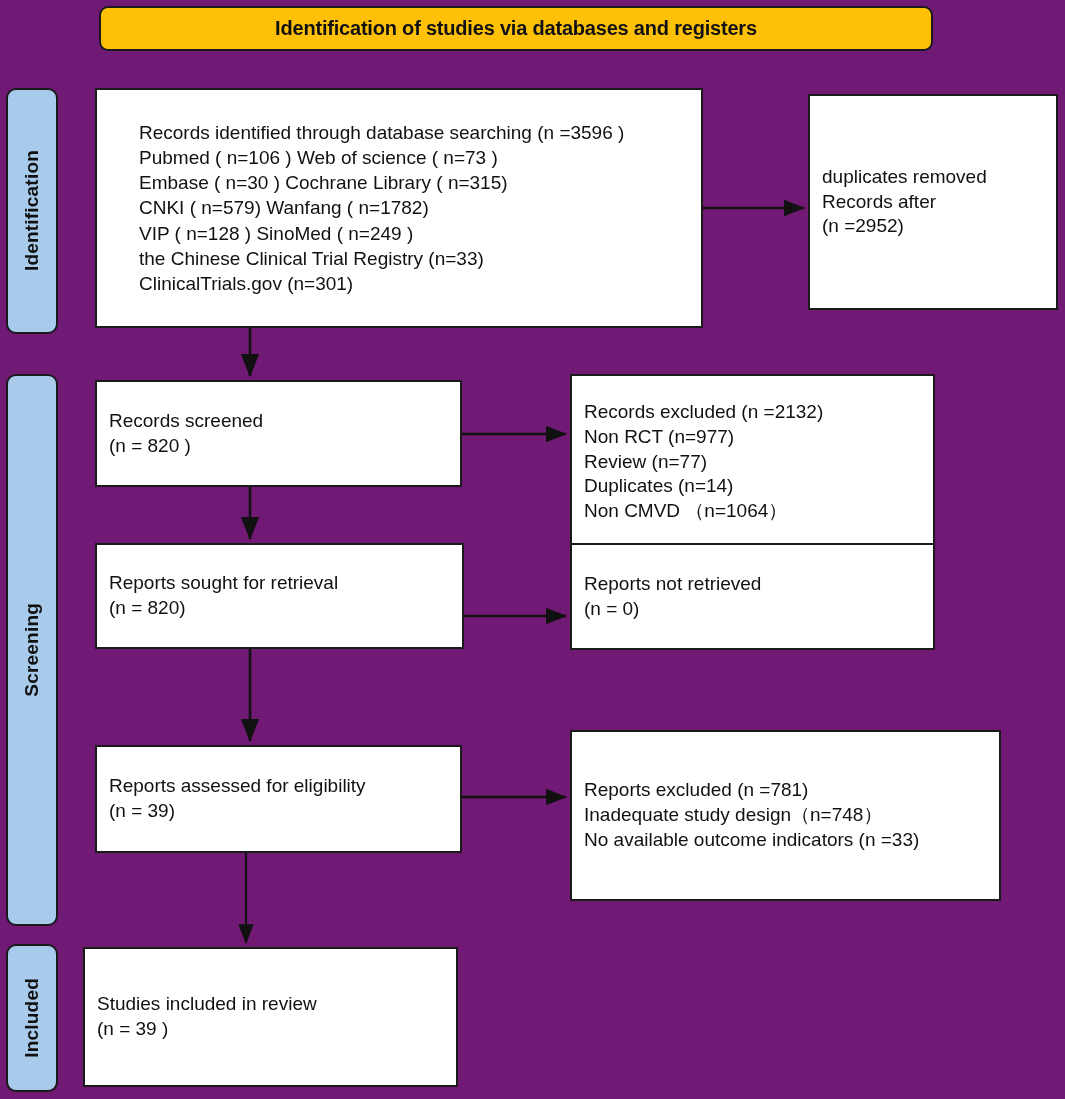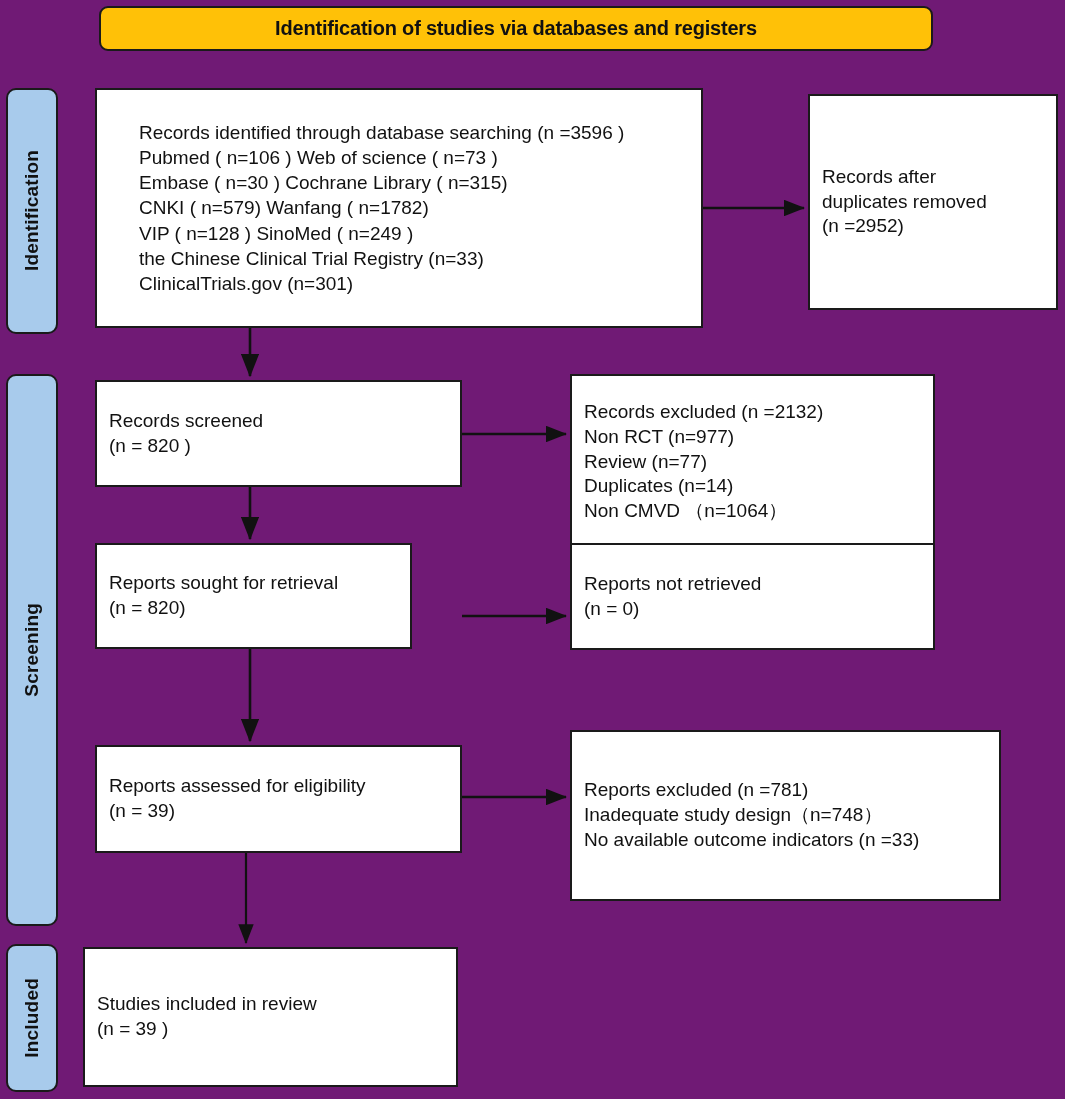--- a/index.html
+++ b/index.html
@@ -79,21 +79,21 @@
     color: #111111;
     line-height: 1.30;
     white-space: nowrap;
   }
   .flow-box.center-text { justify-content: center; }
 
   #box-identified     { left: 95px;  top: 88px;  width: 608px; height: 240px; }
   #box-duplicates     { left: 808px; top: 94px;  width: 250px; height: 216px; }
   #box-screened       { left: 95px;  top: 380px; width: 367px; height: 107px; }
   #box-rec-excluded   { left: 570px; top: 374px; width: 365px; height: 176px; }
-  #box-sought         { left: 95px;  top: 543px; width: 317px; height: 106px; }
+  #box-sought         { left: 95px;  top: 543px; width: 369px; height: 106px; }
   #box-not-retrieved  { left: 570px; top: 543px; width: 365px; height: 107px; }
   #box-assessed       { left: 95px;  top: 745px; width: 367px; height: 108px; }
   #box-rep-excluded   { left: 570px; top: 730px; width: 431px; height: 171px; }
   #box-included       { left: 83px;  top: 947px; width: 375px; height: 140px; }
 
   
   #box-identified { padding-left: 18px; }
   #box-identified .line { line-height: 1.33; margin-left: 24px; }
 
   
@@ -153,22 +153,22 @@
     <div class="line">Records identified through database searching (n =3596 )</div>
     <div class="line">Pubmed ( n=106 )      Web of  science  ( n=73 )</div>
     <div class="line">Embase ( n=30 )     Cochrane Library   ( n=315)</div>
     <div class="line">CNKI  ( n=579)      Wanfang ( n=1782)</div>
     <div class="line">VIP  ( n=128 )        SinoMed  ( n=249 )</div>
     <div class="line">the Chinese Clinical Trial Registry (n=33)</div>
     <div class="line">ClinicalTrials.gov (n=301)</div>
   </div>
 
   <div class="flow-box center-text" id="box-duplicates">
+    <div class="line">duplicates removed</div>
     <div class="line">Records after</div>
-    <div class="line">duplicates removed</div>
     <div class="line">(n =2952)</div>
   </div>
 
   <div class="flow-box center-text" id="box-screened">
     <div class="line">Records screened</div>
     <div class="line">(n = 820 )</div>
   </div>
 
   <div class="flow-box center-text" id="box-rec-excluded">
     <div class="line">Records excluded (n =2132)</div>

